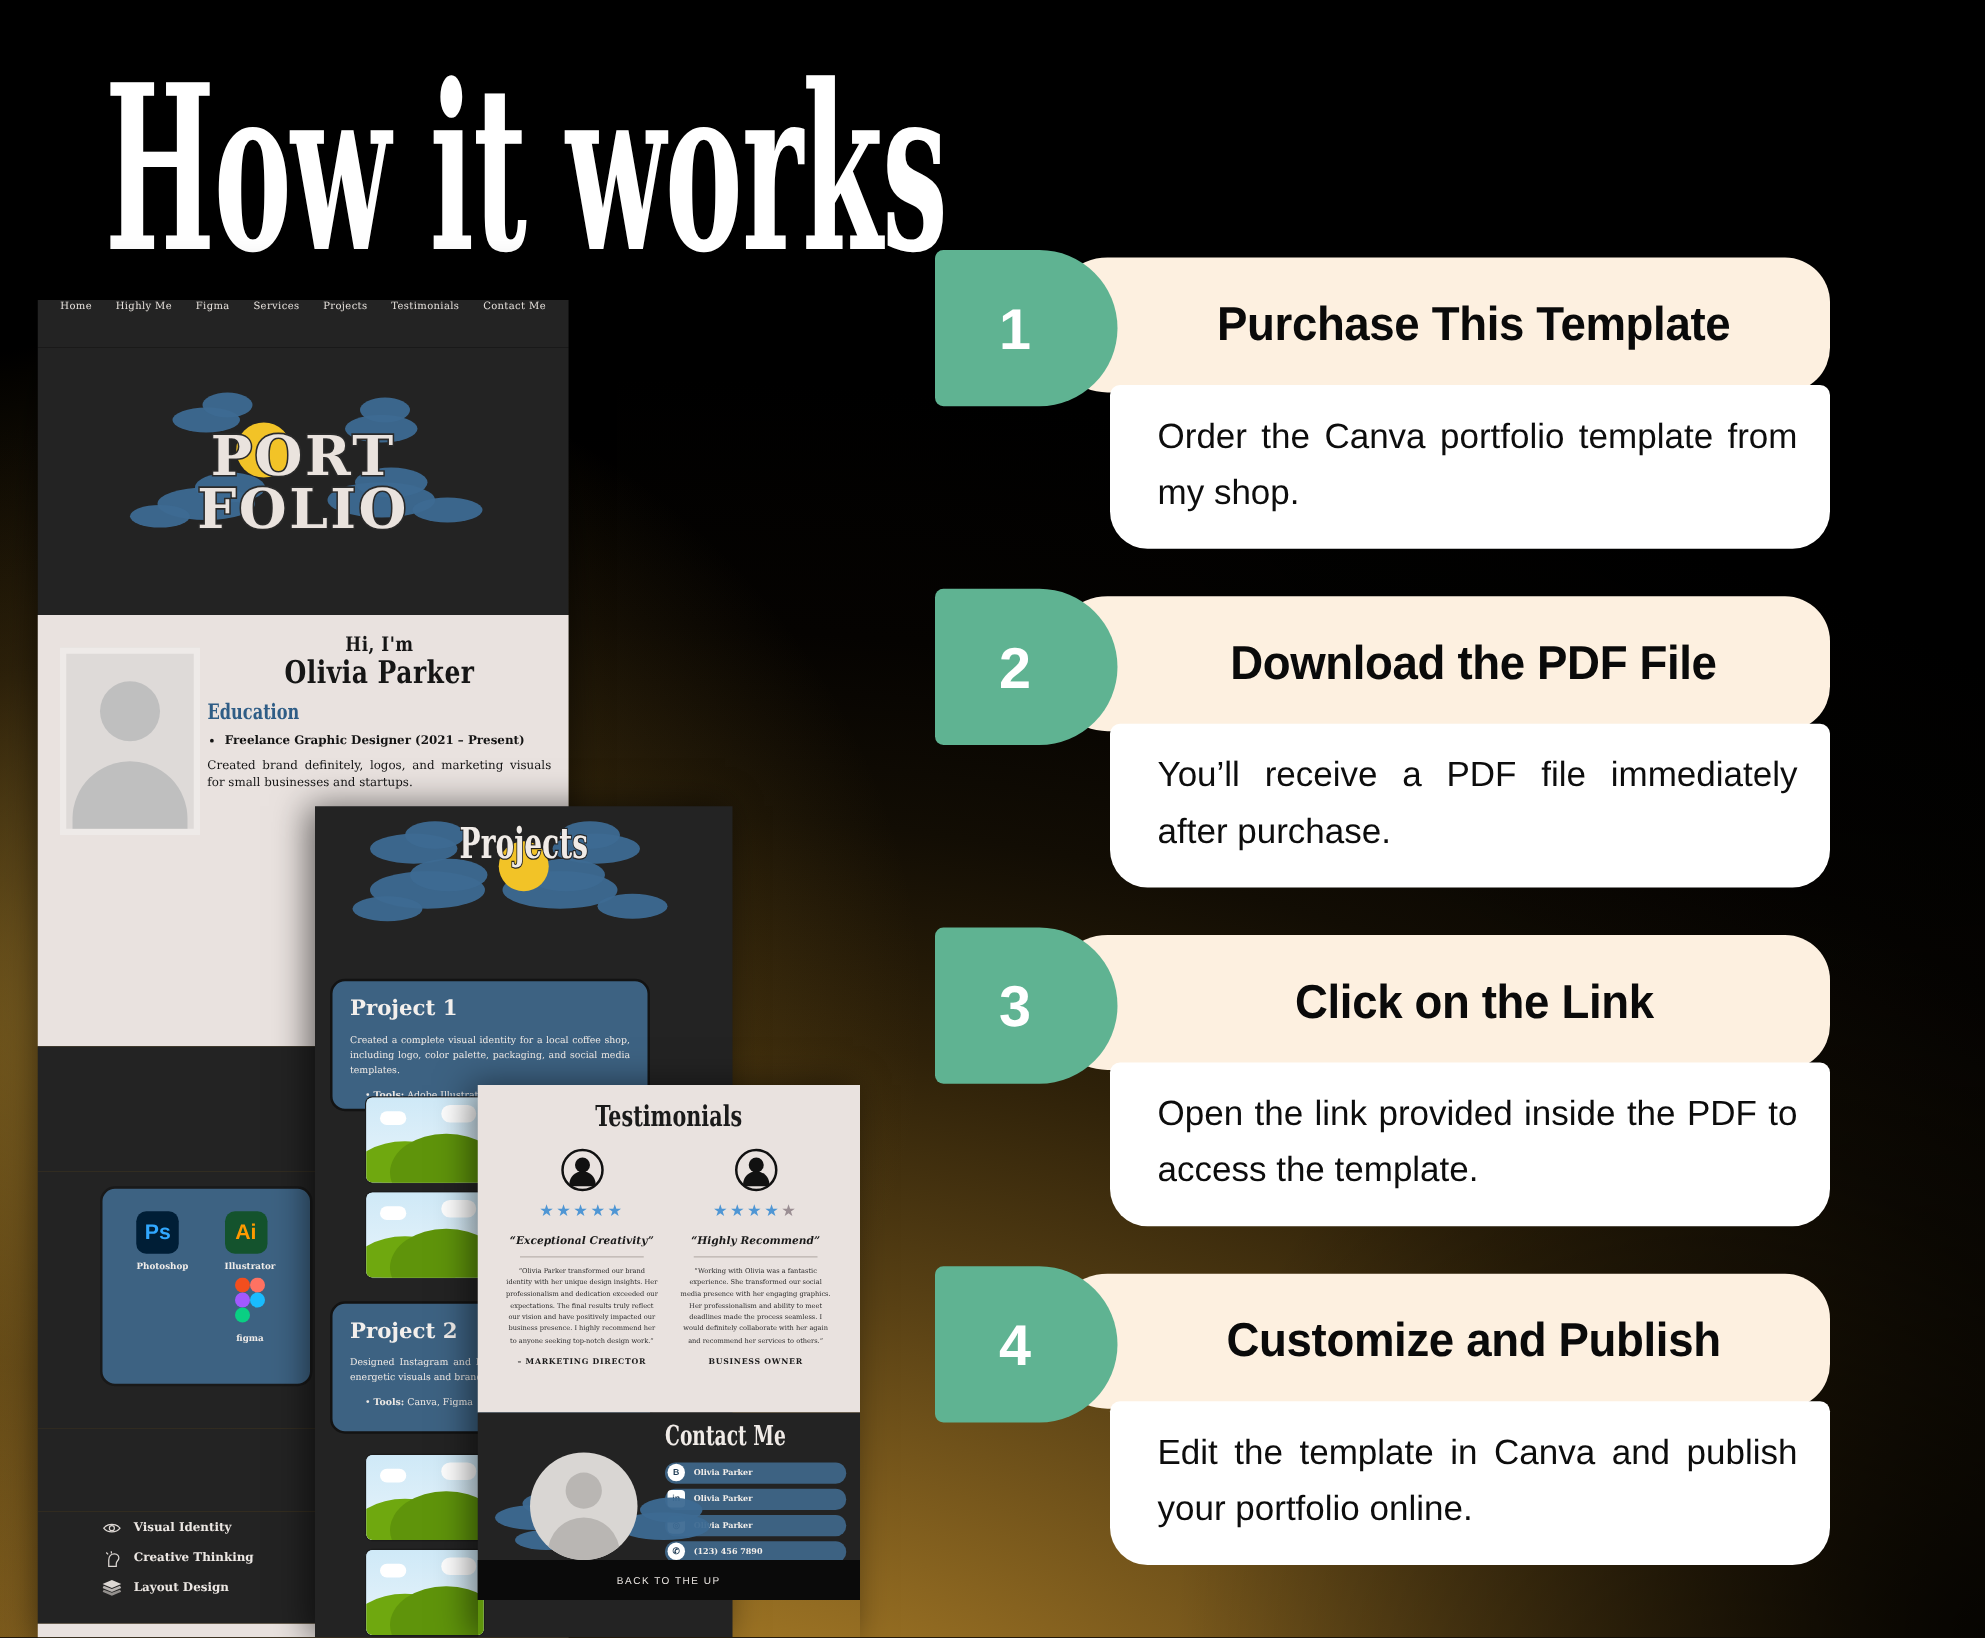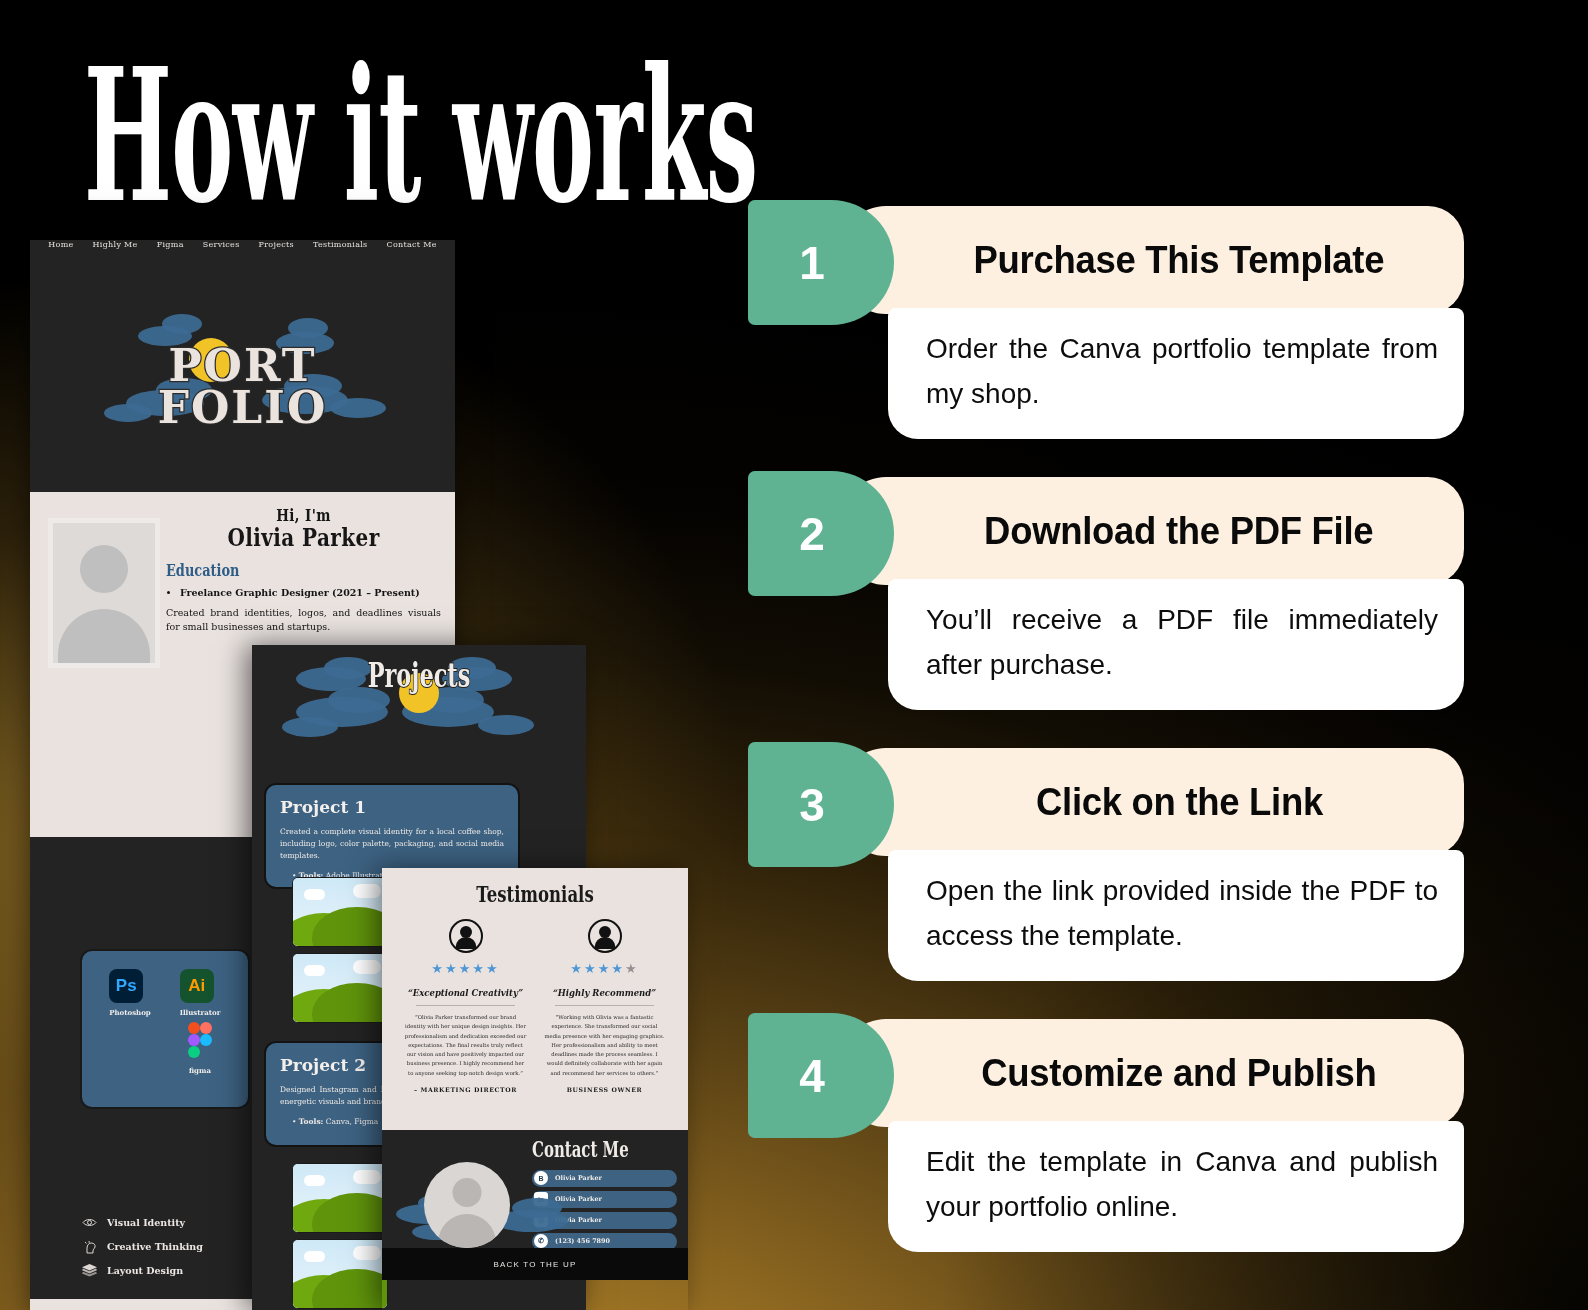--- a/index.html
+++ b/index.html
@@ -292,21 +292,21 @@
         <div class="avatar-head"></div>
         <div class="avatar-body"></div>
       </div>
       <div id="aboutTxt">
         <div class="hi">Hi, I'm</div>
         <div class="name">Olivia Parker</div>
         <div class="edu">Education</div>
         <ul style="list-style:disc;">
           <li class="edu-li">Freelance Graphic Designer (2021 – Present)</li>
         </ul>
-        <div class="edu-p">Created brand identities, logos, and deadlines visuals for small businesses and startups.</div>
+        <div class="edu-p">Created brand definitely, logos, and marketing visuals for small businesses and startups.</div>
       </div>
     </div>
 
     <div id="creativeBand">
       <div class="band-title">Creative</div>
     </div>
 
     <div id="toolsWrap">
       <div id="toolsCard">
         <div class="tool">

